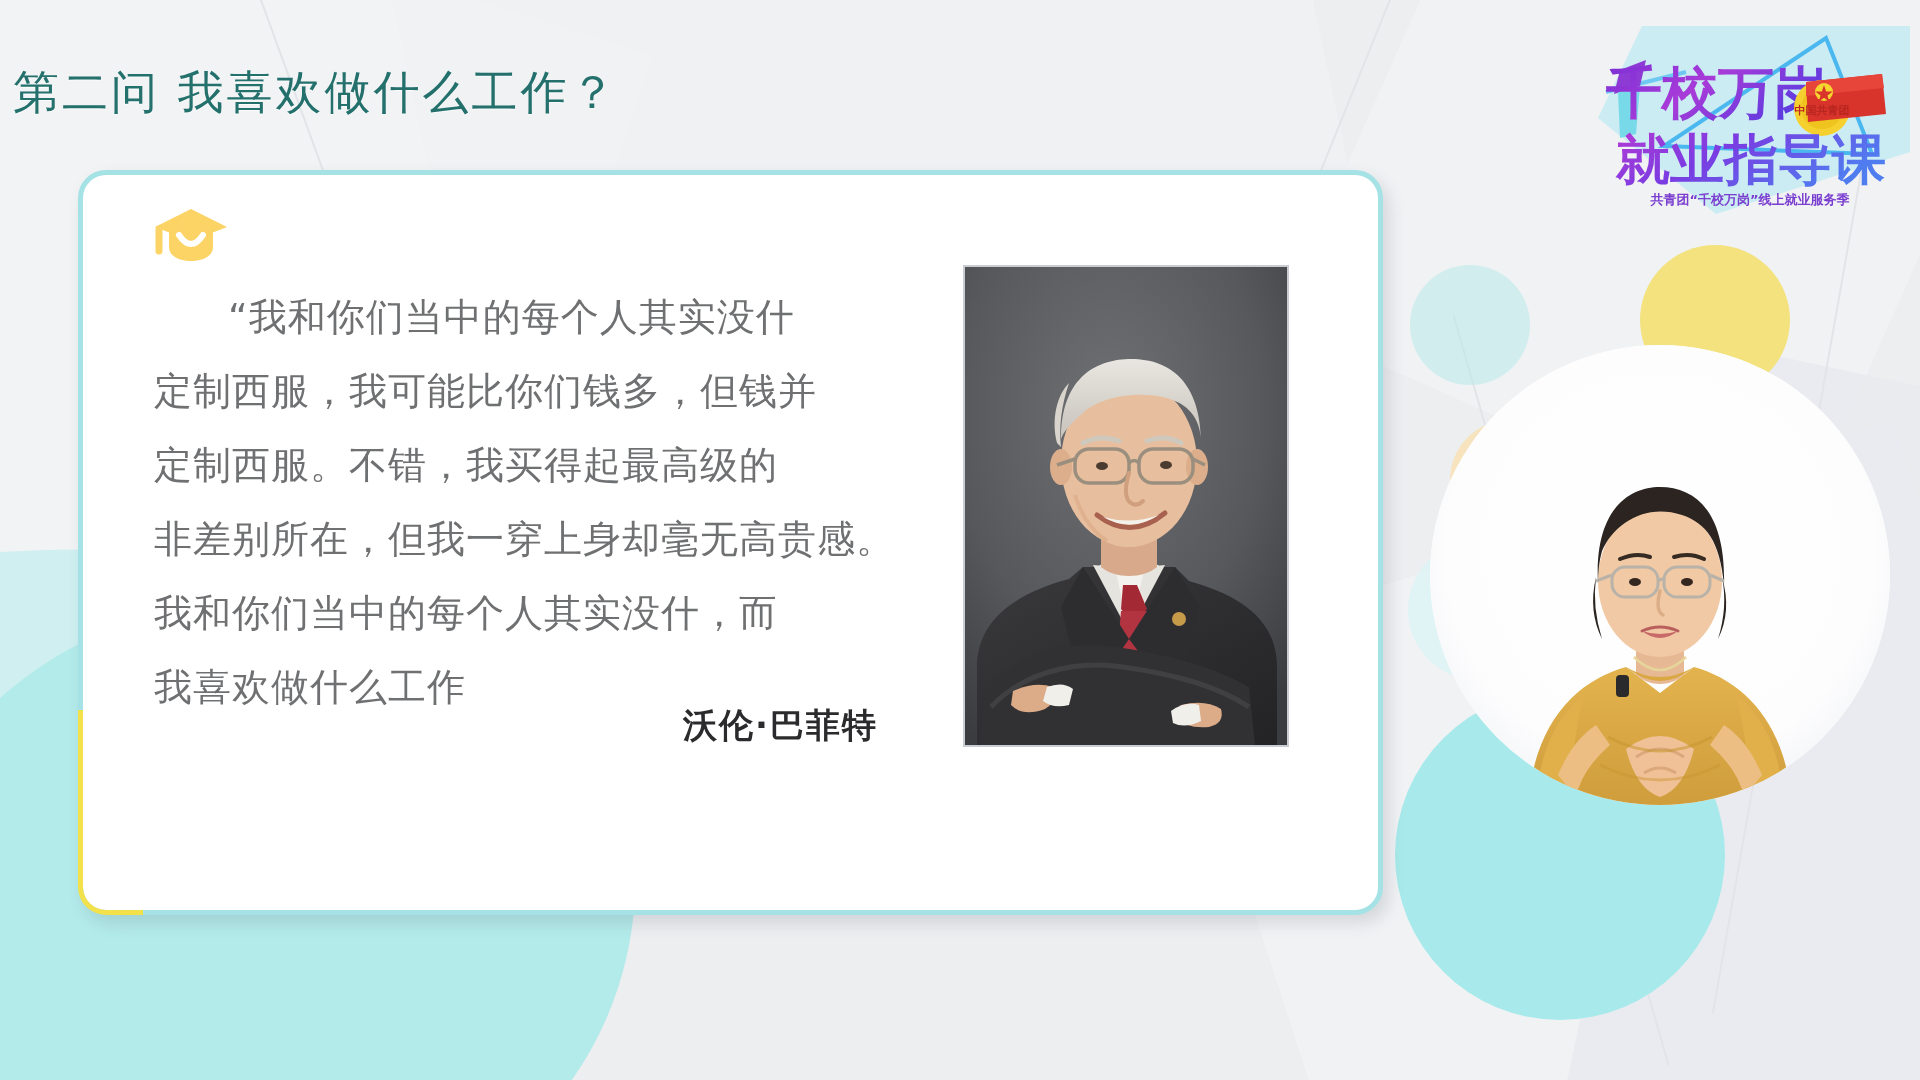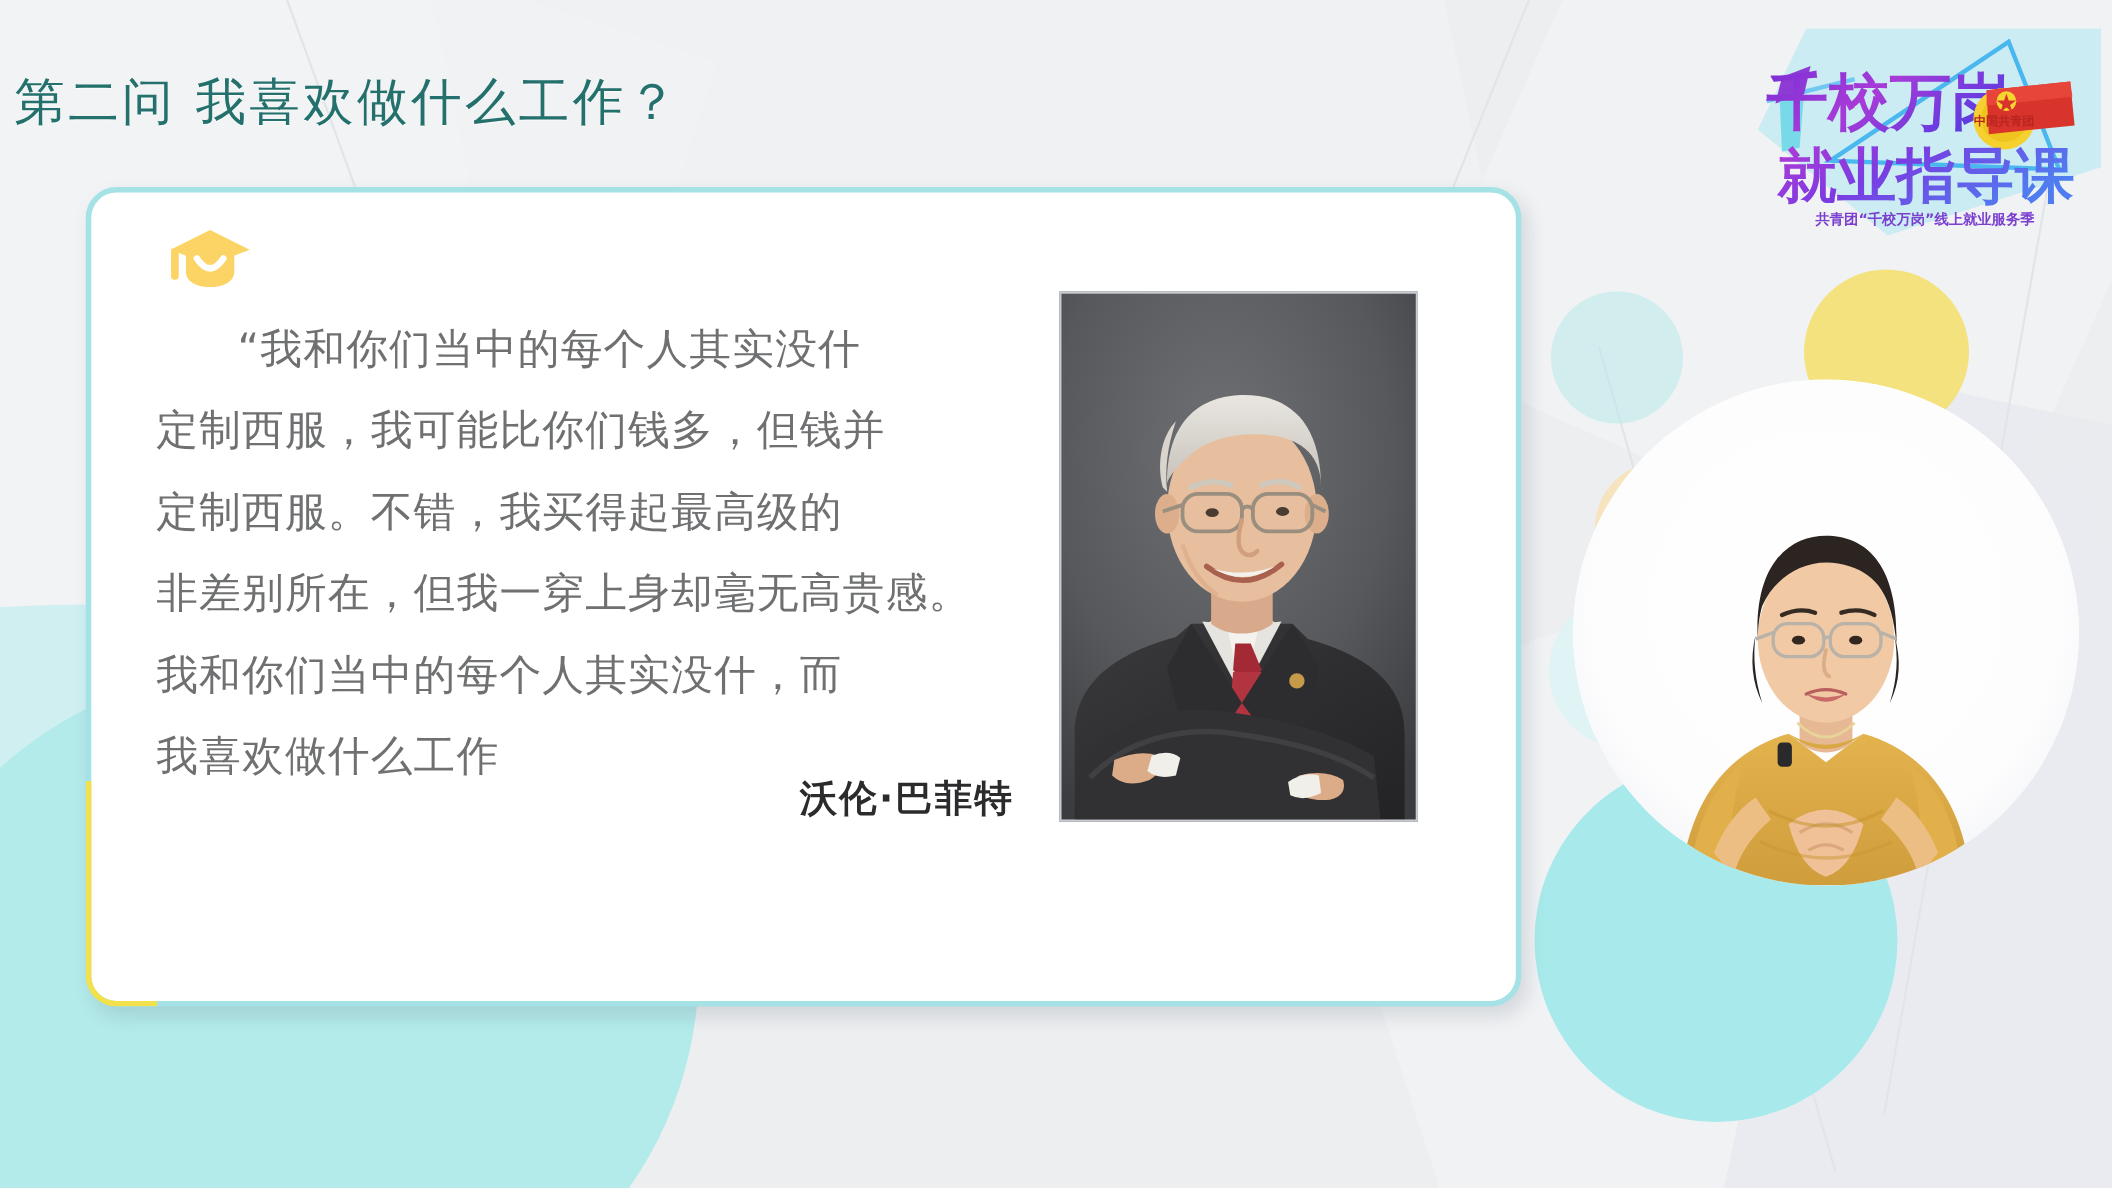--- a/index.html
+++ b/index.html
@@ -55,38 +55,37 @@
   }
   .card::after{
     content:"";position:absolute;left:-5px;bottom:-5px;width:60px;height:200px;
     border-left:5px solid #f2e14a;border-bottom:5px solid #f2e14a;
     border-radius:0 0 0 28px;pointer-events:none;
   }
 
   .cap-icon{position:absolute;left:70px;top:32px;width:76px;height:56px;}
 
   .quote-block{
-    position:absolute;left:59px;top:105px;width:760px;
+    position:absolute;left:71px;top:105px;width:760px;
   }
   .quote-line{
     font-size:38px;line-height:74px;color:#6f7072;
     font-family:"DejaVu Sans","Liberation Sans",sans-serif;
     letter-spacing:1px;white-space:nowrap;
   }
   .quote-line.indent{text-indent:74px;}
   .quote-line.fading{
     background:linear-gradient(90deg,#6f7072 0%,#6f7072 42%,#b9babc 66%,#e8e9ea 84%,#f6f6f7 100%);
     -webkit-background-clip:text;background-clip:text;color:transparent;
   }
 
   .attribution{
     position:absolute;left:600px;top:528px;
     font-size:34px;font-weight:bold;color:#2b2b2d;letter-spacing:2px;
     font-family:"DejaVu Sans","Liberation Sans",sans-serif;
-    margin-left:44px;
   }
 
   
   .portrait{
     position:absolute;left:880px;top:90px;width:322px;height:478px;
     border:2px solid #c9ccd2;background:#585a5d;overflow:hidden;
   }
   .portrait svg{display:block;width:100%;height:100%;}
 
   

